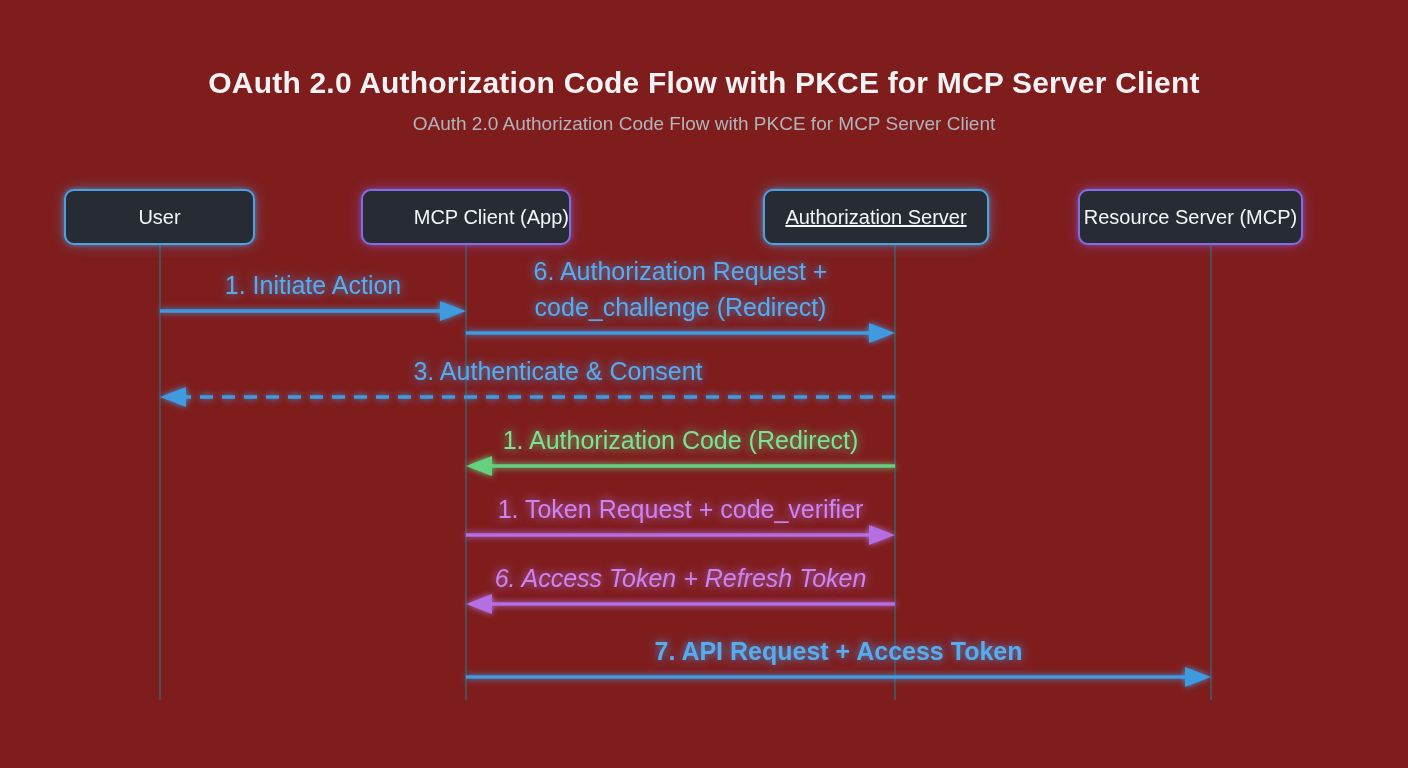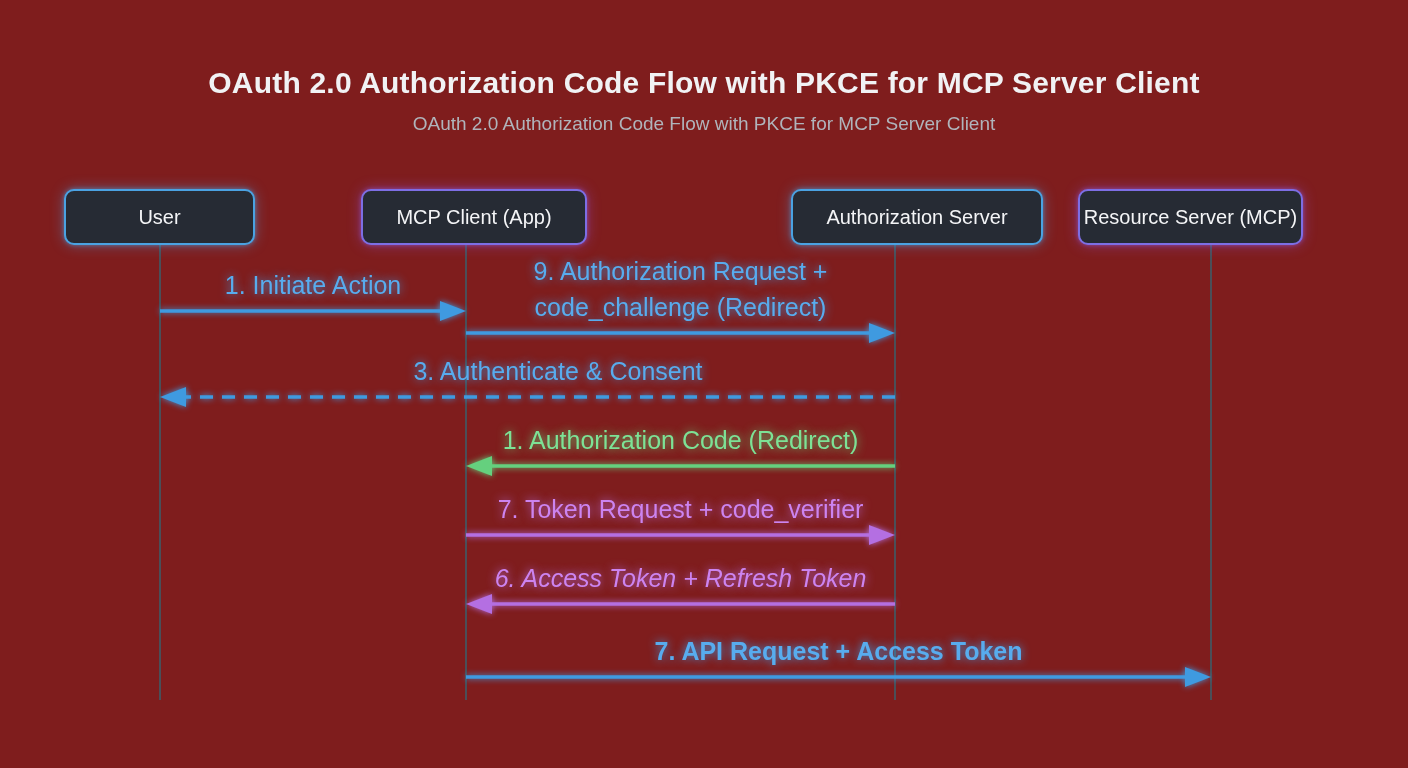--- a/index.html
+++ b/index.html
@@ -94,33 +94,33 @@
       <polygon points="895,535 869,525 869,545" fill="#b46fe2" style="filter: drop-shadow(rgb(180, 111, 226) 0px 0px 3px);"></polygon>
       <line x1="895" y1="604" x2="486" y2="604" stroke="#b46fe2" stroke-width="3.5" style="filter: drop-shadow(rgb(180, 111, 226) 0px 0px 3px);"></line>
       <polygon points="466,604 492,594 492,614" fill="#b46fe2" style="filter: drop-shadow(rgb(180, 111, 226) 0px 0px 3px);"></polygon>
       <line x1="466" y1="677" x2="1191" y2="677" stroke="#3f9ae0" stroke-width="3.5" style="filter: drop-shadow(rgb(63, 154, 224) 0px 0px 3px);"></line>
       <polygon points="1211,677 1185,667 1185,687" fill="#3f9ae0" style="filter: drop-shadow(rgb(63, 154, 224) 0px 0px 3px);"></polygon>
     </svg>
   <div id="actors">
       <div class="actor blue" style="left: 64px; width: 191px;">
         <span>User</span>
       </div>
-      <div class="actor purple" style="left: 361px; width: 226px;">
+      <div class="actor purple" style="left: 361px; width: 210px; justify-content: flex-end;">
         <span>MCP Client (App)</span>
       </div>
-      <div class="actor blue" style="left: 791px; width: 252px;">
+      <div class="actor blue" style="left: 763px; width: 226px; text-decoration: underline;">
         <span>Authorization Server</span>
       </div>
       <div class="actor purple" style="left: 1078px; width: 225px;">
         <span>Resource Server (MCP)</span>
       </div>
     </div>
   <div id="labels">
       <div class="msg-label" style="left: 313px; bottom: 465px; color: rgb(88, 172, 238); text-shadow: rgb(63, 154, 224) 0px 0px 10px;">1. Initiate Action</div>
-      <div class="msg-label" style="left: 680.5px; bottom: 443px; color: rgb(88, 172, 238); text-shadow: rgb(63, 154, 224) 0px 0px 10px;">9. Authorization Request +
+      <div class="msg-label" style="left: 680.5px; bottom: 443px; color: rgb(88, 172, 238); text-shadow: rgb(63, 154, 224) 0px 0px 10px;">6. Authorization Request +
 code_challenge (Redirect)</div>
       <div class="msg-label" style="left: 558px; bottom: 379px; color: rgb(88, 172, 238); text-shadow: rgb(63, 154, 224) 0px 0px 10px; text-align: right;">3. Authenticate &amp; Consent</div>
       <div class="msg-label" style="left: 680.5px; bottom: 310px; color: rgb(125, 226, 149); text-shadow: rgb(101, 208, 126) 0px 0px 10px;">1. Authorization Code (Redirect)</div>
-      <div class="msg-label" style="left: 680.5px; bottom: 241px; color: rgb(204, 132, 240); text-shadow: rgb(180, 111, 226) 0px 0px 10px;">7. Token Request + code_verifier</div>
+      <div class="msg-label" style="left: 680.5px; bottom: 241px; color: rgb(204, 132, 240); text-shadow: rgb(180, 111, 226) 0px 0px 10px;">1. Token Request + code_verifier</div>
       <div class="msg-label" style="left: 680.5px; bottom: 172px; color: rgb(204, 132, 240); text-shadow: rgb(180, 111, 226) 0px 0px 10px; font-style: italic;">6. Access Token + Refresh Token</div>
       <div class="msg-label" style="left: 838.5px; bottom: 99px; color: rgb(88, 172, 238); text-shadow: rgb(63, 154, 224) 0px 0px 10px; font-weight: bold;">7. API Request + Access Token</div>
     </div>
 </div>
 
 </body></html>

